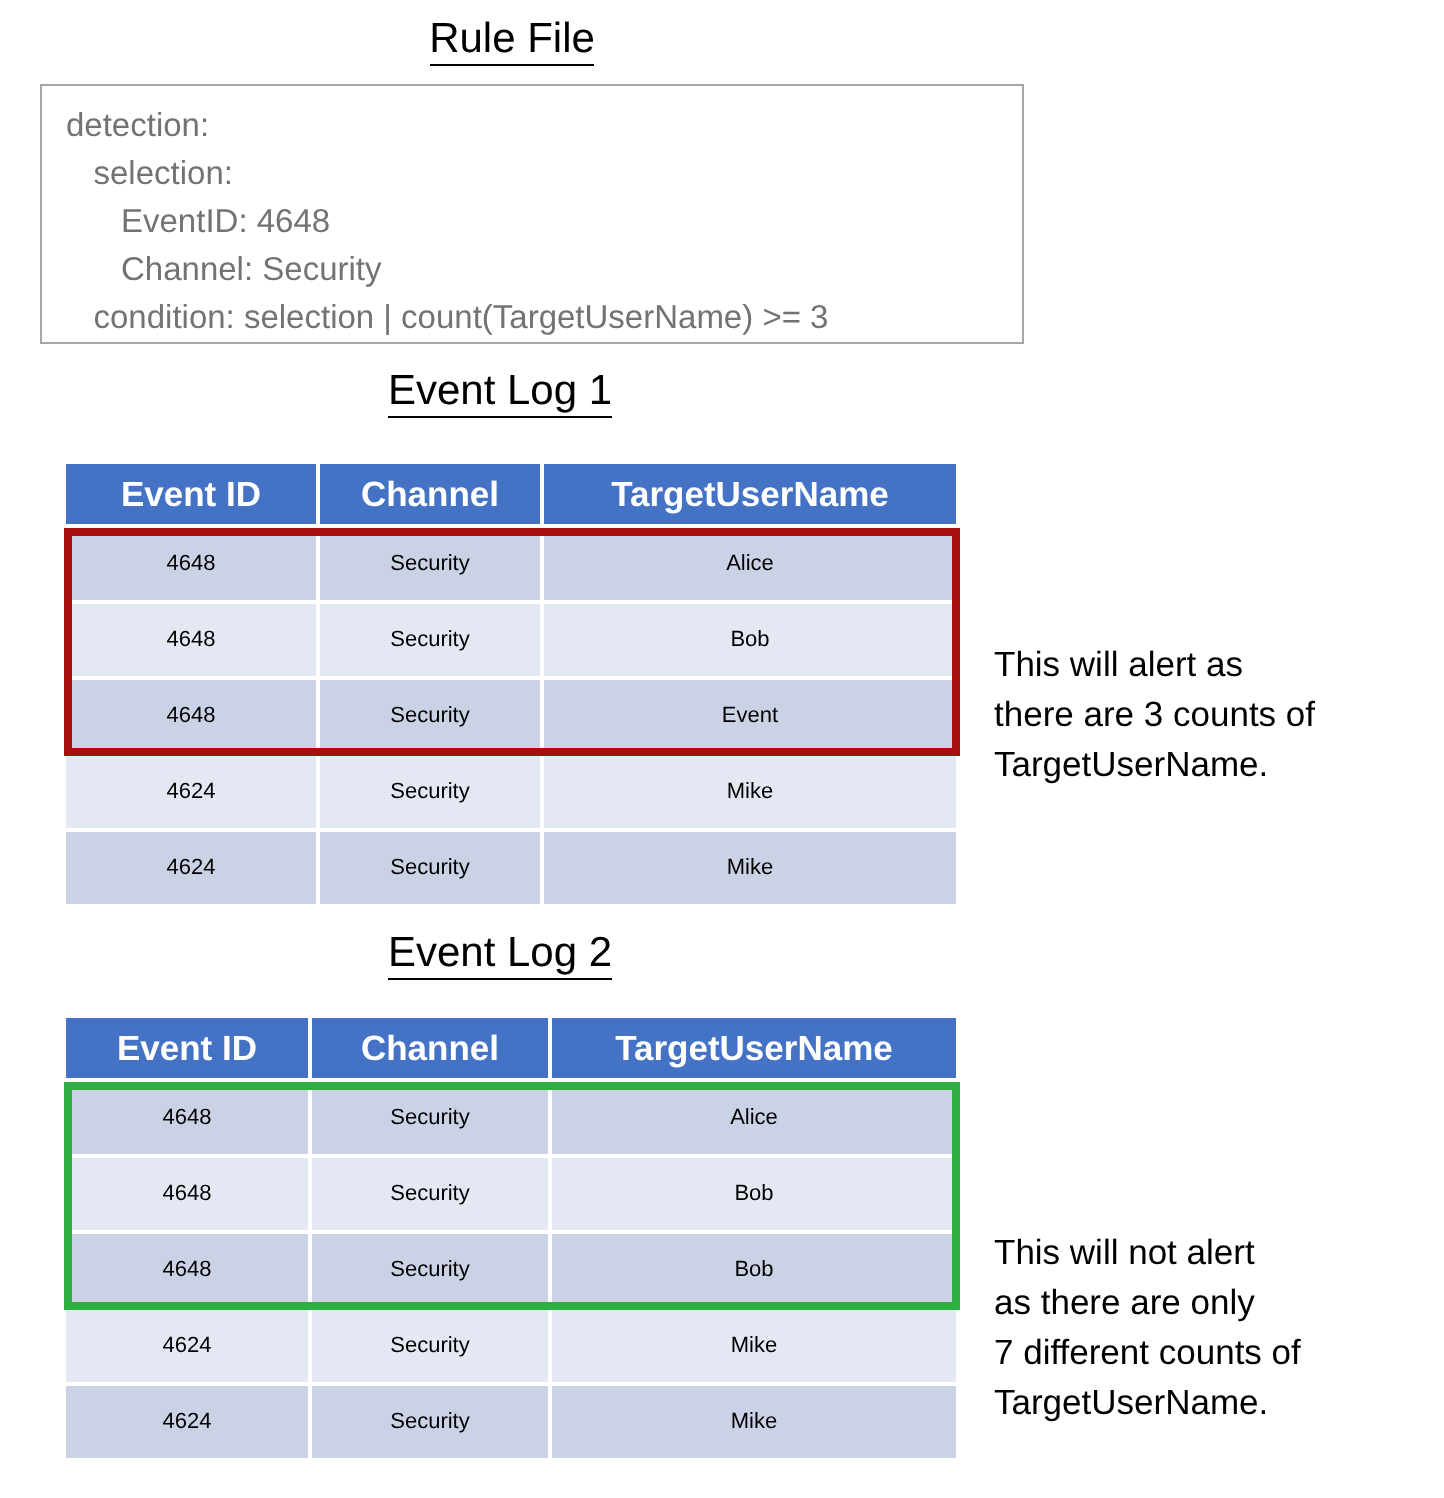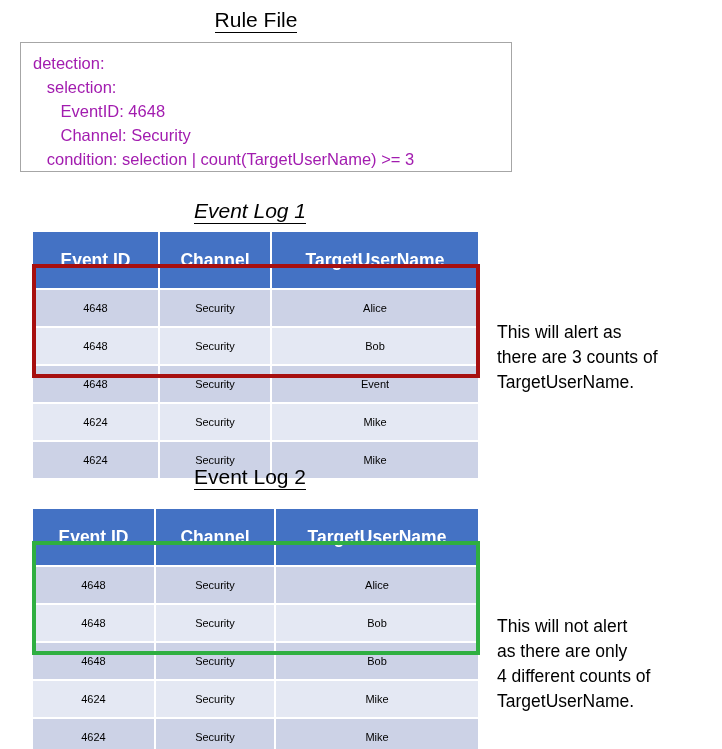--- a/index.html
+++ b/index.html
@@ -30,23 +30,22 @@
     padding-bottom: 1px;
   }
 
   #rule-file-title {
     left: 0;
     top: 8px;
     width: 512px;
   }
   #event-log-1-title {
     left: 0;
-    top: 199px;
+    top: 184px;
     width: 500px;
-    font-style: italic;
   }
   #event-log-2-title {
     left: 0;
     top: 465px;
     width: 500px;
   }
 
   
   #rule-file-box {
     position: absolute;
@@ -55,21 +54,21 @@
     width: 492px;
     height: 130px;
     border: 1px solid #a6a6a6;
     box-sizing: border-box;
     background: #ffffff;
     padding: 8px 0 0 12px;
   }
   .rule-line {
     font-size: 16.5px;
     line-height: 24px;
-    color: #a21caf;
+    color: #737373;
     white-space: pre;
   }
 
   
   .log-table {
     position: absolute;
     border-collapse: collapse;
     table-layout: fixed;
   }
   #event-log-1-table { left: 33px; top: 232px; width: 445px; }
@@ -77,21 +76,21 @@
 
   .log-table th {
     background: #4472c4;
     color: #ffffff;
     font-size: 17.5px;
     font-weight: bold;
     height: 30px;
     text-align: center;
     border-right: 2px solid #ffffff;
     border-bottom: 2px solid #ffffff;
-    padding: 13px;
+    padding: 0;
   }
   .log-table th:last-child { border-right: none; }
 
   .log-table td {
     font-size: 11px;
     height: 36px;
     text-align: center;
     color: #000000;
     border-right: 2px solid #ffffff;
     border-bottom: 2px solid #ffffff;
@@ -249,14 +248,14 @@
       <td>Security</td>
       <td>Mike</td>
     </tr>
   </tbody>
 </table>
 
 <div class="highlight-box" id="highlight-noalert"></div>
 
 <div class="annotation" id="annotation-2">This will not alert
 as there are only
-4 different counts of
+7 different counts of
 TargetUserName.</div>
 
 </body></html>

